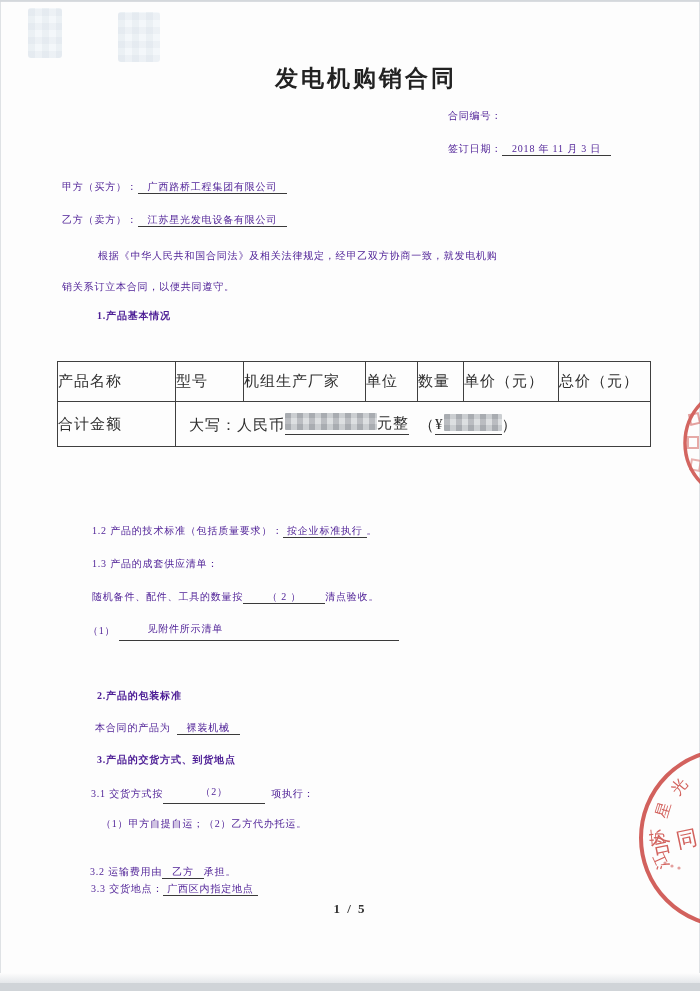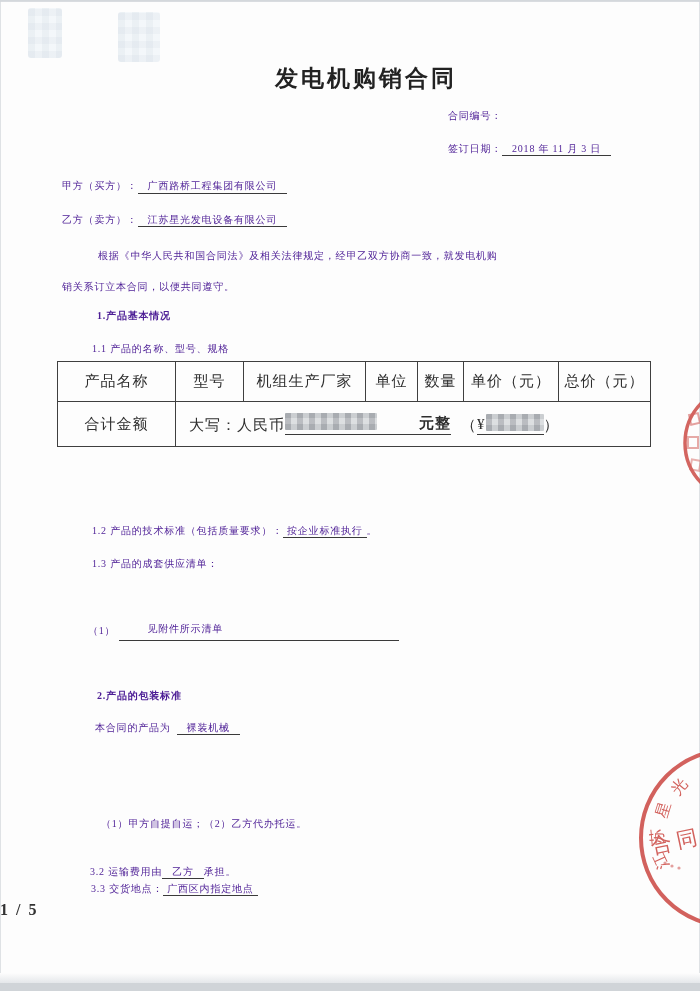--- a/index.html
+++ b/index.html
@@ -21,24 +21,24 @@
   .smudge{position:absolute;border-radius:3px;opacity:.75;
     background:repeating-linear-gradient(0deg,#eef2f6 0 7px,#f7fafc 7px 14px),
                repeating-linear-gradient(90deg,#edf1f5 0 7px,#f8fafc 7px 14px);
     background-blend-mode:multiply;}
   .line{position:absolute;font-size:10px;line-height:20px;white-space:nowrap;letter-spacing:.8px;color:#4c1d95;}
   .bold{font-weight:700;}
   .title{position:absolute;left:0;width:700px;text-align:center;font-size:23px;font-weight:700;letter-spacing:3px;color:#222;}
   .u{border-bottom:1.4px solid #3a3a3a;padding:0 4px 1px 4px;}
   .u-pad{border-bottom:1.4px solid #3a3a3a;padding:0 10px 1px 10px;}
   .u-block{display:inline-block;border-bottom:1.4px solid #3a3a3a;padding-bottom:1px;vertical-align:bottom;}
-  .pagenum{position:absolute;left:0;width:700px;text-align:left;font-size:16px;font-weight:700;letter-spacing:2px;color:#333;}
+  .pagenum{position:absolute;left:0;width:700px;text-align:center;font-size:13px;font-weight:700;letter-spacing:2px;color:#333;}
   
   table.contract{position:absolute;left:57px;top:361px;border-collapse:collapse;table-layout:fixed;width:593px;font-size:15px;color:#2e2e2e;}
-  table.contract th,table.contract td{border:1px solid #3f3f3f;text-align:center;vertical-align:middle;padding:0;letter-spacing:1px;}
+  table.contract th,table.contract td{border:1px solid #3f3f3f;text-align:left;vertical-align:middle;padding:0;letter-spacing:1px;}
   table.contract th{height:39px;font-weight:400;}
   tr.prow td{height:65px;line-height:30px;}
   tr.trow td{height:44px;}
   td.amt{text-align:left !important;padding-left:13px !important;letter-spacing:.5px;}
   
   .mz{display:inline-block;vertical-align:-3px;opacity:.9;border-radius:1px;
     background:
       repeating-linear-gradient(90deg,rgba(125,130,136,.45) 0 6px,rgba(210,213,216,.45) 6px 12px),
       repeating-linear-gradient(0deg,#bcc0c4 0 6px,#e0e2e5 6px 12px);}
   .mz-model{width:54px;height:19px;}
@@ -63,32 +63,31 @@
 
   <div class="title" style="top:63px;padding-left:16px;">发电机购销合同</div>
 
   <div class="line" style="left:448px;top:106px;">
     <span>合同编号：</span><span></span>
   </div>
   <div class="line" style="left:448px;top:139px;">
     <span>签订日期：</span><span class="u-pad">2018 年 11 月 3 日</span>
   </div>
 
-  <div class="line" style="left:62px;top:177px;font-family:Liberation Mono, monospace;">
+  <div class="line" style="left:62px;top:177px;">
     <span>甲方（买方）：</span><span class="u-pad">广西路桥工程集团有限公司</span>
   </div>
   <div class="line" style="left:98px;top:246px;">根据《中华人民共和国合同法》及相关法律规定，经甲乙双方协商一致，就发电机购</div>
 
   <div class="line" style="left:62px;top:210px;">
     <span>乙方（卖方）：</span><span class="u-pad">江苏星光发电设备有限公司</span>
   </div>
   <div class="line" style="left:62px;top:277px;">销关系订立本合同，以便共同遵守。</div>
 
   <div class="line bold" style="left:97px;top:306px;">1.产品基本情况</div>
-  <div class="line" style="left:92px;top:339px;">1.1 产品的名称、型号、规格</div>
 
   <table class="contract">
     <colgroup>
       <col style="width:118px">
         <col style="width:68px">
         <col style="width:122px">
       <col style="width:52px">
         <col style="width:46px">
         <col style="width:95px">
         <col style="width:92px">
@@ -99,39 +98,46 @@
       <th>型号</th>
       <th>机组生产厂家</th>
       <th>单位</th>
       <th>数量</th>
       <th>单价（元）</th>
       <th>总价（元）</th>
     </tr>
     <tr class="trow">
       <td>合计金额</td>
       <td class="amt" colspan="6">
-        <span>大写：人民币</span><span class="u-block"><span class="mz mz-words"></span><span style="font-weight:700;padding-left:42px;">元整</span></span><span style="margin-left:10px;">（</span><span class="u-block"><span>¥</span><span class="mz mz-figs"></span></span><span>）</span>
+        <span>大写：人民币</span><span class="u-block"><span class="mz mz-words"></span><span style="font-weight:400;">元整</span></span><span style="margin-left:10px;">（</span><span class="u-block"><span>¥</span><span class="mz mz-figs"></span></span><span>）</span>
       </td>
     </tr>
   </tbody>
     </table>
 
   <div class="line" style="left:92px;top:521px;">
     <span>1.2 产品的技术标准（包括质量要求）：</span><span class="u">按企业标准执行</span><span>。</span>
   </div>
   <div class="line" style="left:92px;top:554px;">1.3 产品的成套供应清单：</div>
+  <div class="line" style="left:92px;top:587px;">
+    <span>随机备件、配件、工具的数量按</span><span class="u" style="padding:0 24px 1px 24px;">（ 2 ）</span><span>清点验收。</span>
+  </div>
   <div class="line" style="left:88px;top:619px;">
     <span>（1）</span><span class="u-block" style="width:252px;padding-left:28px;margin-left:4px;">见附件所示清单</span>
   </div>
 
   <div class="line bold" style="left:97px;top:686px;">2.产品的包装标准</div>
   <div class="line" style="left:95px;top:718px;">
     <span>本合同的产品为</span><span class="u-pad" style="margin-left:6px;">裸装机械</span>
   </div>
 
+  <div class="line bold" style="left:97px;top:750px;">3.产品的交货方式、到货地点</div>
+  <div class="line" style="left:91px;top:782px;">
+    <span>3.1 交货方式按</span><span class="u-block" style="width:102px;text-align:center;">（2）</span><span style="margin-left:6px;">项执行：</span>
+  </div>
   <div class="line" style="left:101px;top:814px;">（1）甲方自提自运；（2）乙方代办托运。</div>
   <div class="line" style="left:90px;top:846px;margin-top:16px;">
     <span>3.2 运输费用由</span><span class="u-pad">乙方</span><span>承担。</span>
   </div>
   <div class="line" style="left:91px;top:879px;">
     <span>3.3 交货地点：</span><span class="u">广西区内指定地点</span>
   </div>
 
   <div class="pagenum" style="top:901px;">1 / 5</div>
 

